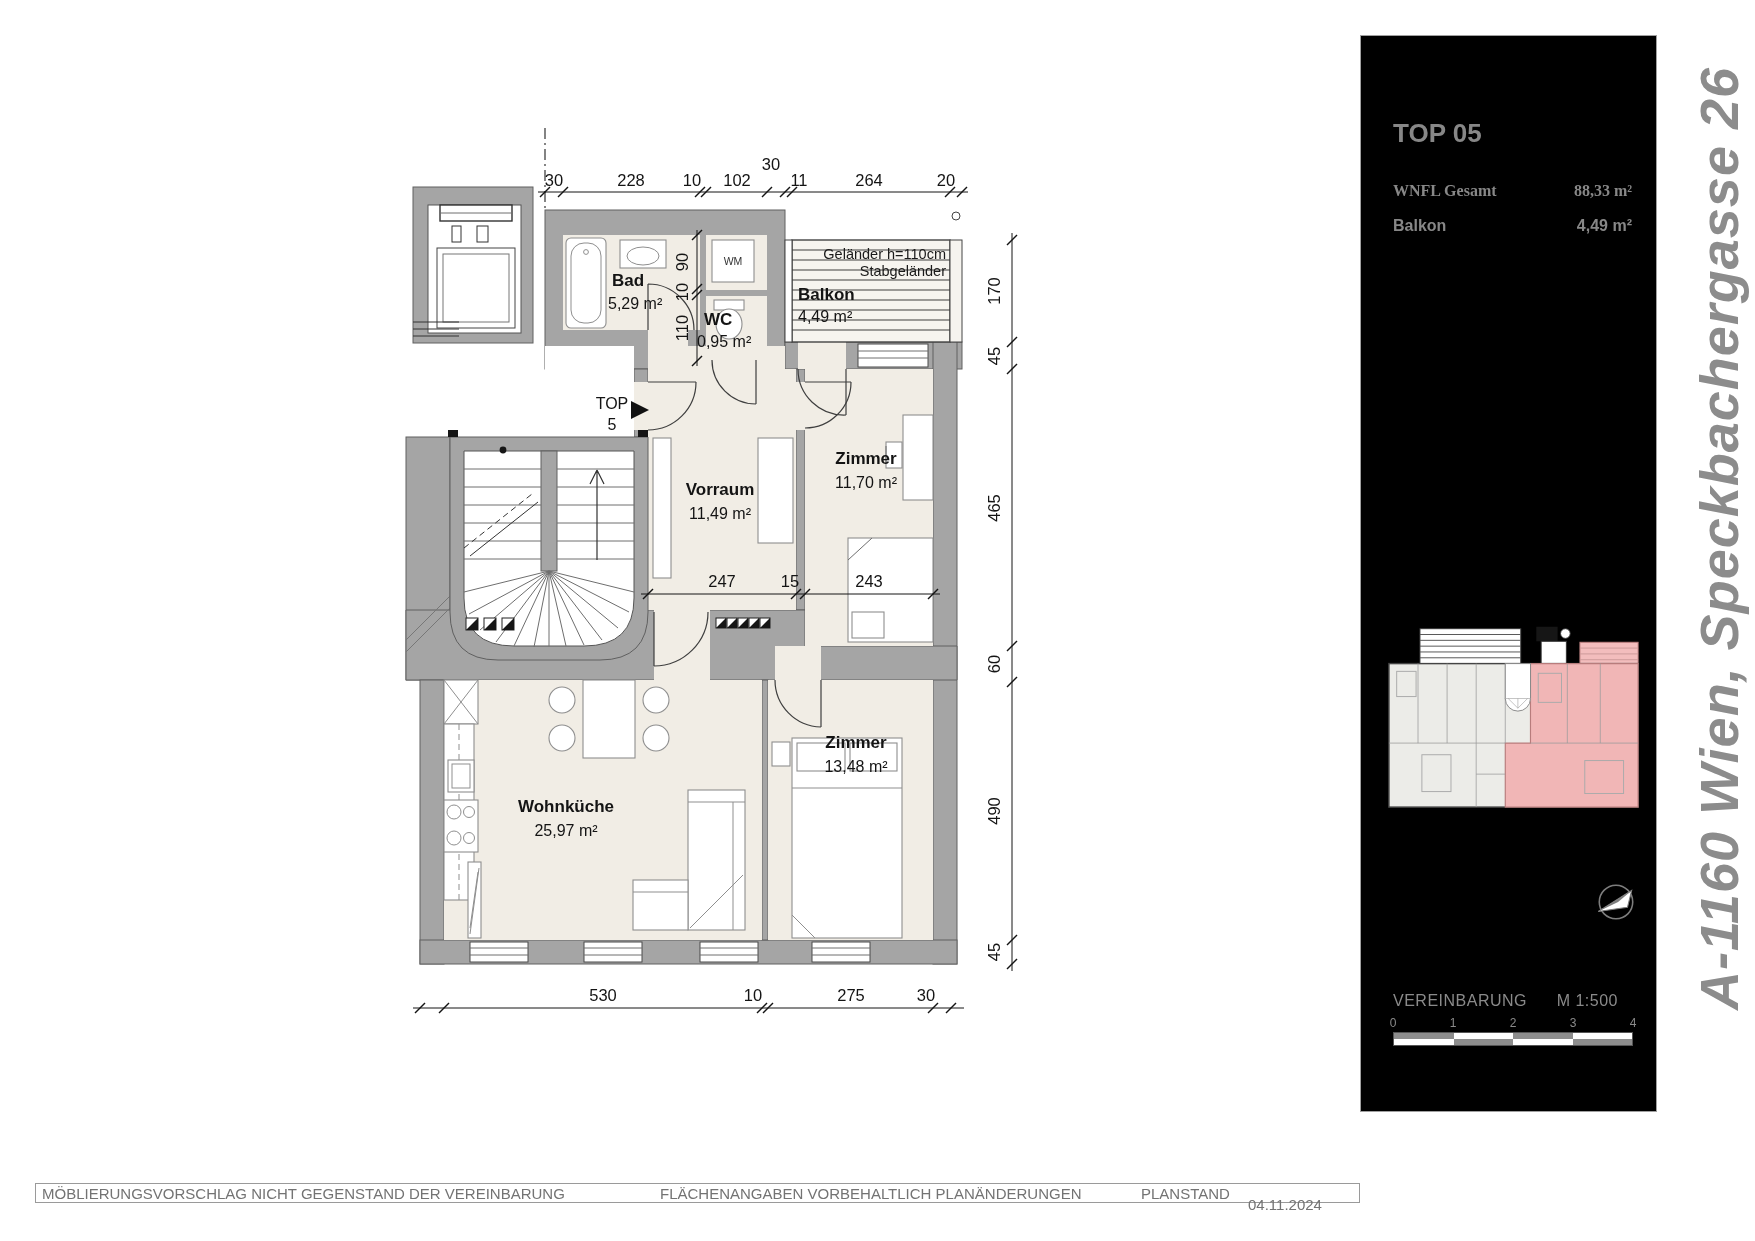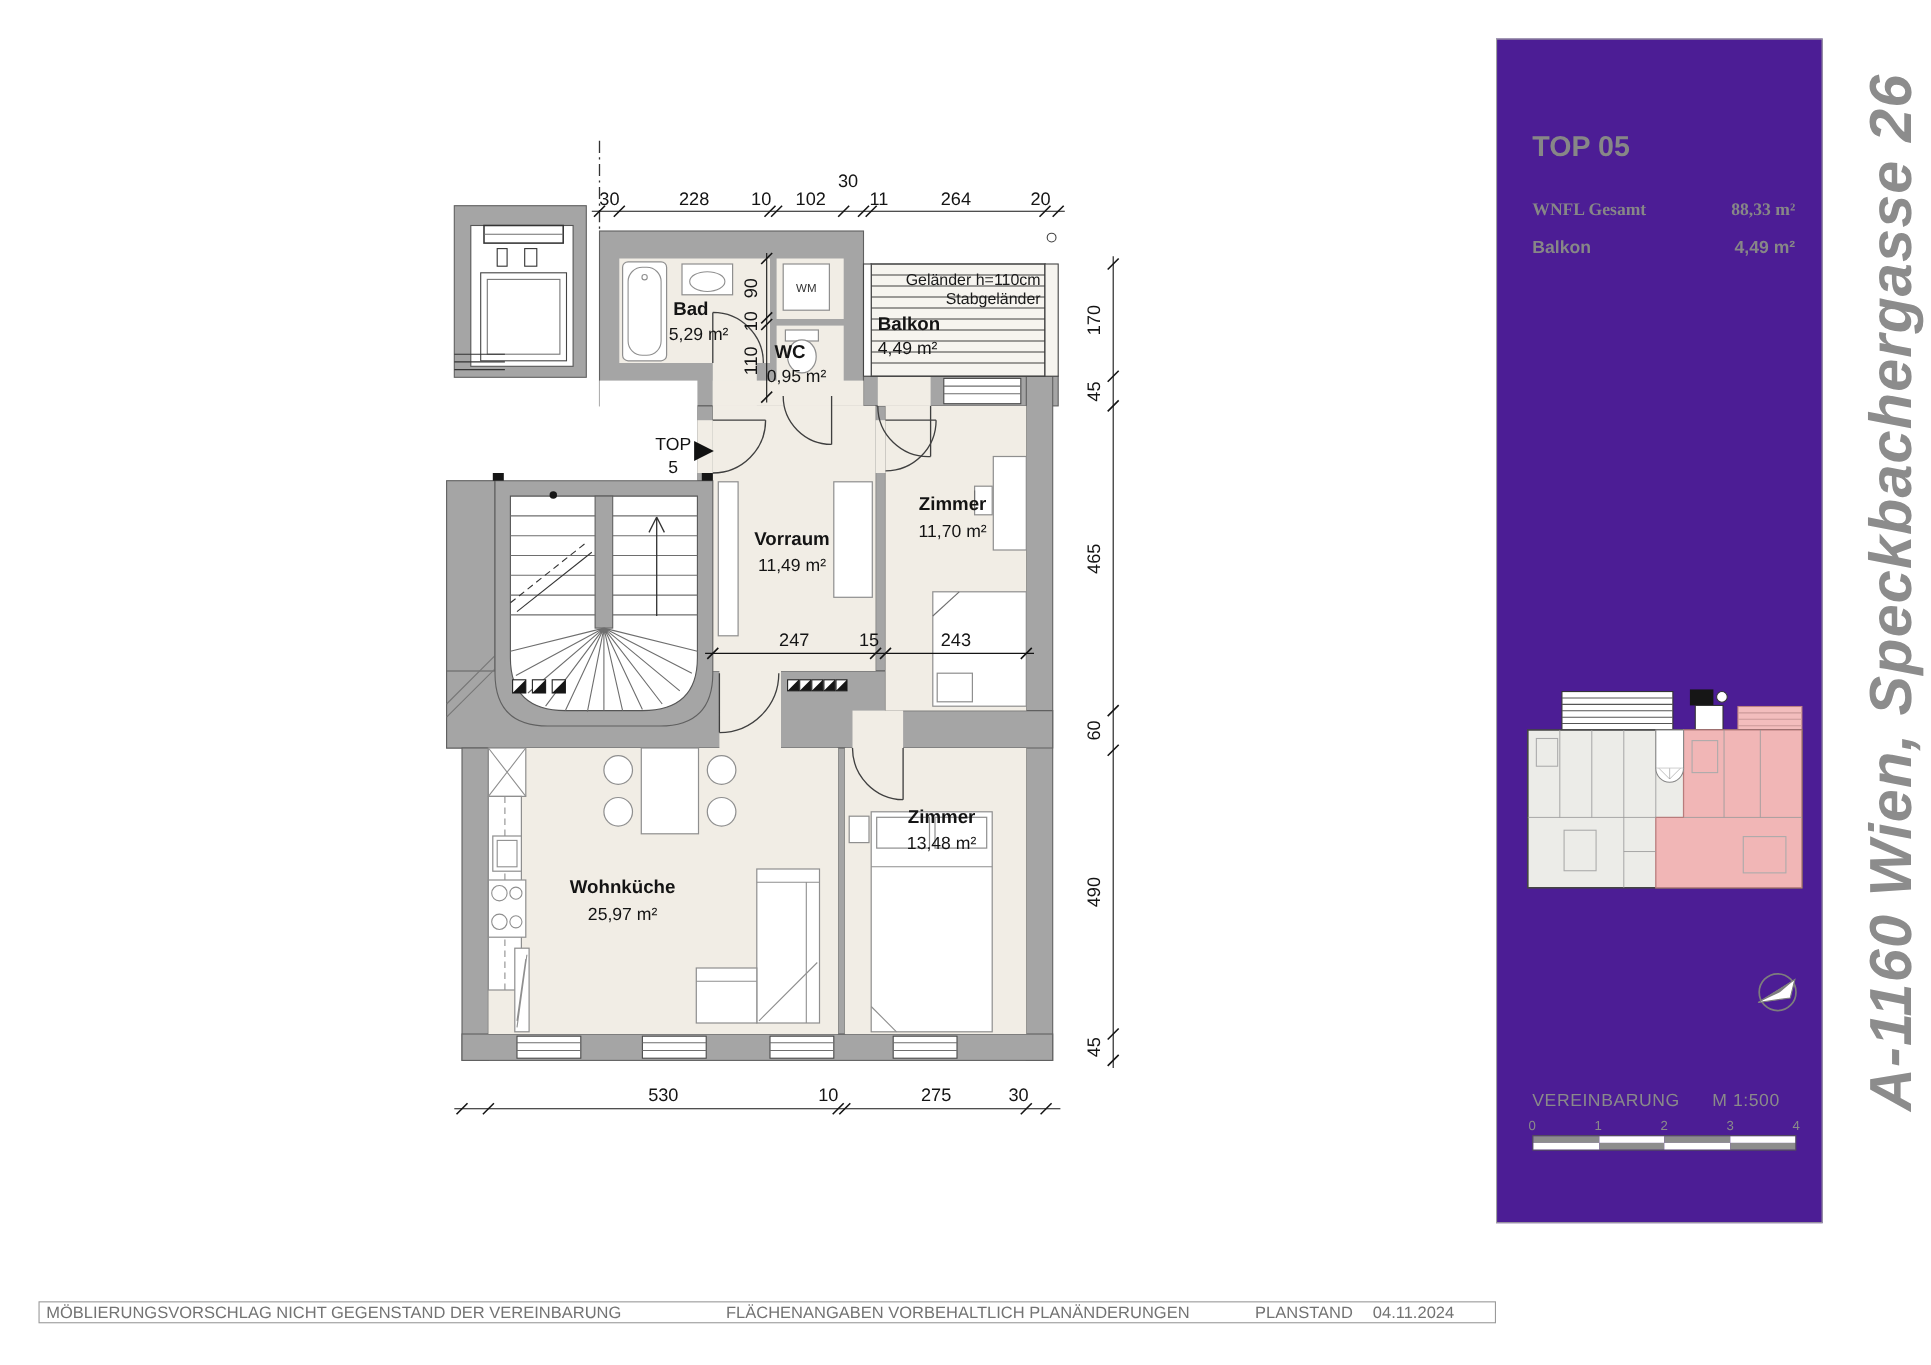--- a/index.html
+++ b/index.html
@@ -21,21 +21,21 @@
   .tickg{stroke:#141414;stroke-width:1.4;}
   .t-dim{font-size:16.5px;fill:#141414;}
   .t-room{font-size:17px;font-weight:bold;fill:#141414;}
   .t-area{font-size:16px;fill:#141414;}
   .t-tiny{font-size:10.5px;fill:#333;}
   .t-rail{font-size:14.5px;fill:#1a1a1a;}
   .blk{fill:#161616;}
 
   
   #sidebar{position:absolute;left:1360px;top:35px;width:295px;height:1075px;
-           border:1px solid #a0a0a0;background:#4c1d95;}
+           border:1px solid #a0a0a0;background:#000000;}
   #unit-title{position:absolute;left:32px;top:82px;font-size:26px;font-weight:bold;color:#878787;}
   .statrow{position:absolute;left:32px;right:24px;height:22px;font-size:16px;font-weight:bold;color:#878787;}
   .statrow .lab{position:absolute;left:0;}
   .statrow .val{position:absolute;right:0;}
   #stat-0{top:146px;font-family:Liberation Serif, serif;} #stat-1{top:181px;}
   .keyplan{position:absolute;left:22px;top:583px;width:262px;height:223px;}
   .compass{position:absolute;left:232px;top:843px;width:46px;height:46px;}
   #planrow{position:absolute;left:32px;right:22px;top:956px;font-size:16px;color:#8a8a8a;letter-spacing:0.5px;}
   #planrow .pt{position:absolute;left:0;}
   #planrow .sc{position:absolute;right:16px;}
@@ -47,21 +47,21 @@
 
   
   #address{position:absolute;left:1688px;top:1010px;transform:rotate(-90deg);
            transform-origin:0 0;white-space:nowrap;font-size:54px;font-weight:bold;
            font-style:italic;color:#8c8c8c;letter-spacing:1px;}
 
   
   #footer{position:absolute;left:35px;top:1183px;width:1325px;height:20px;
           border:1px solid #9a9a9a;box-sizing:border-box;background:#fff;}
   #footer span{position:absolute;top:1px;font-size:15px;color:#737373;white-space:nowrap;}
-  #f-1{left:6px;} #f-2{left:624px;} #f-3{left:1105px;} #f-4{left:1212px;}
+  #f-1{left:6px;} #f-2{left:624px;} #f-3{left:1105px;} #f-4{left:1212px;margin-top:11px;}
 </style>
 </head>
 <body>
 
 <div id="sheet">
 
 <svg width="1360" height="1241" viewBox="0 0 1360 1241" style="position:absolute;left:0;top:0">
   <defs>
         <g id="tk">
           <line x1="-5" y1="5" x2="5" y2="-5"></line>

